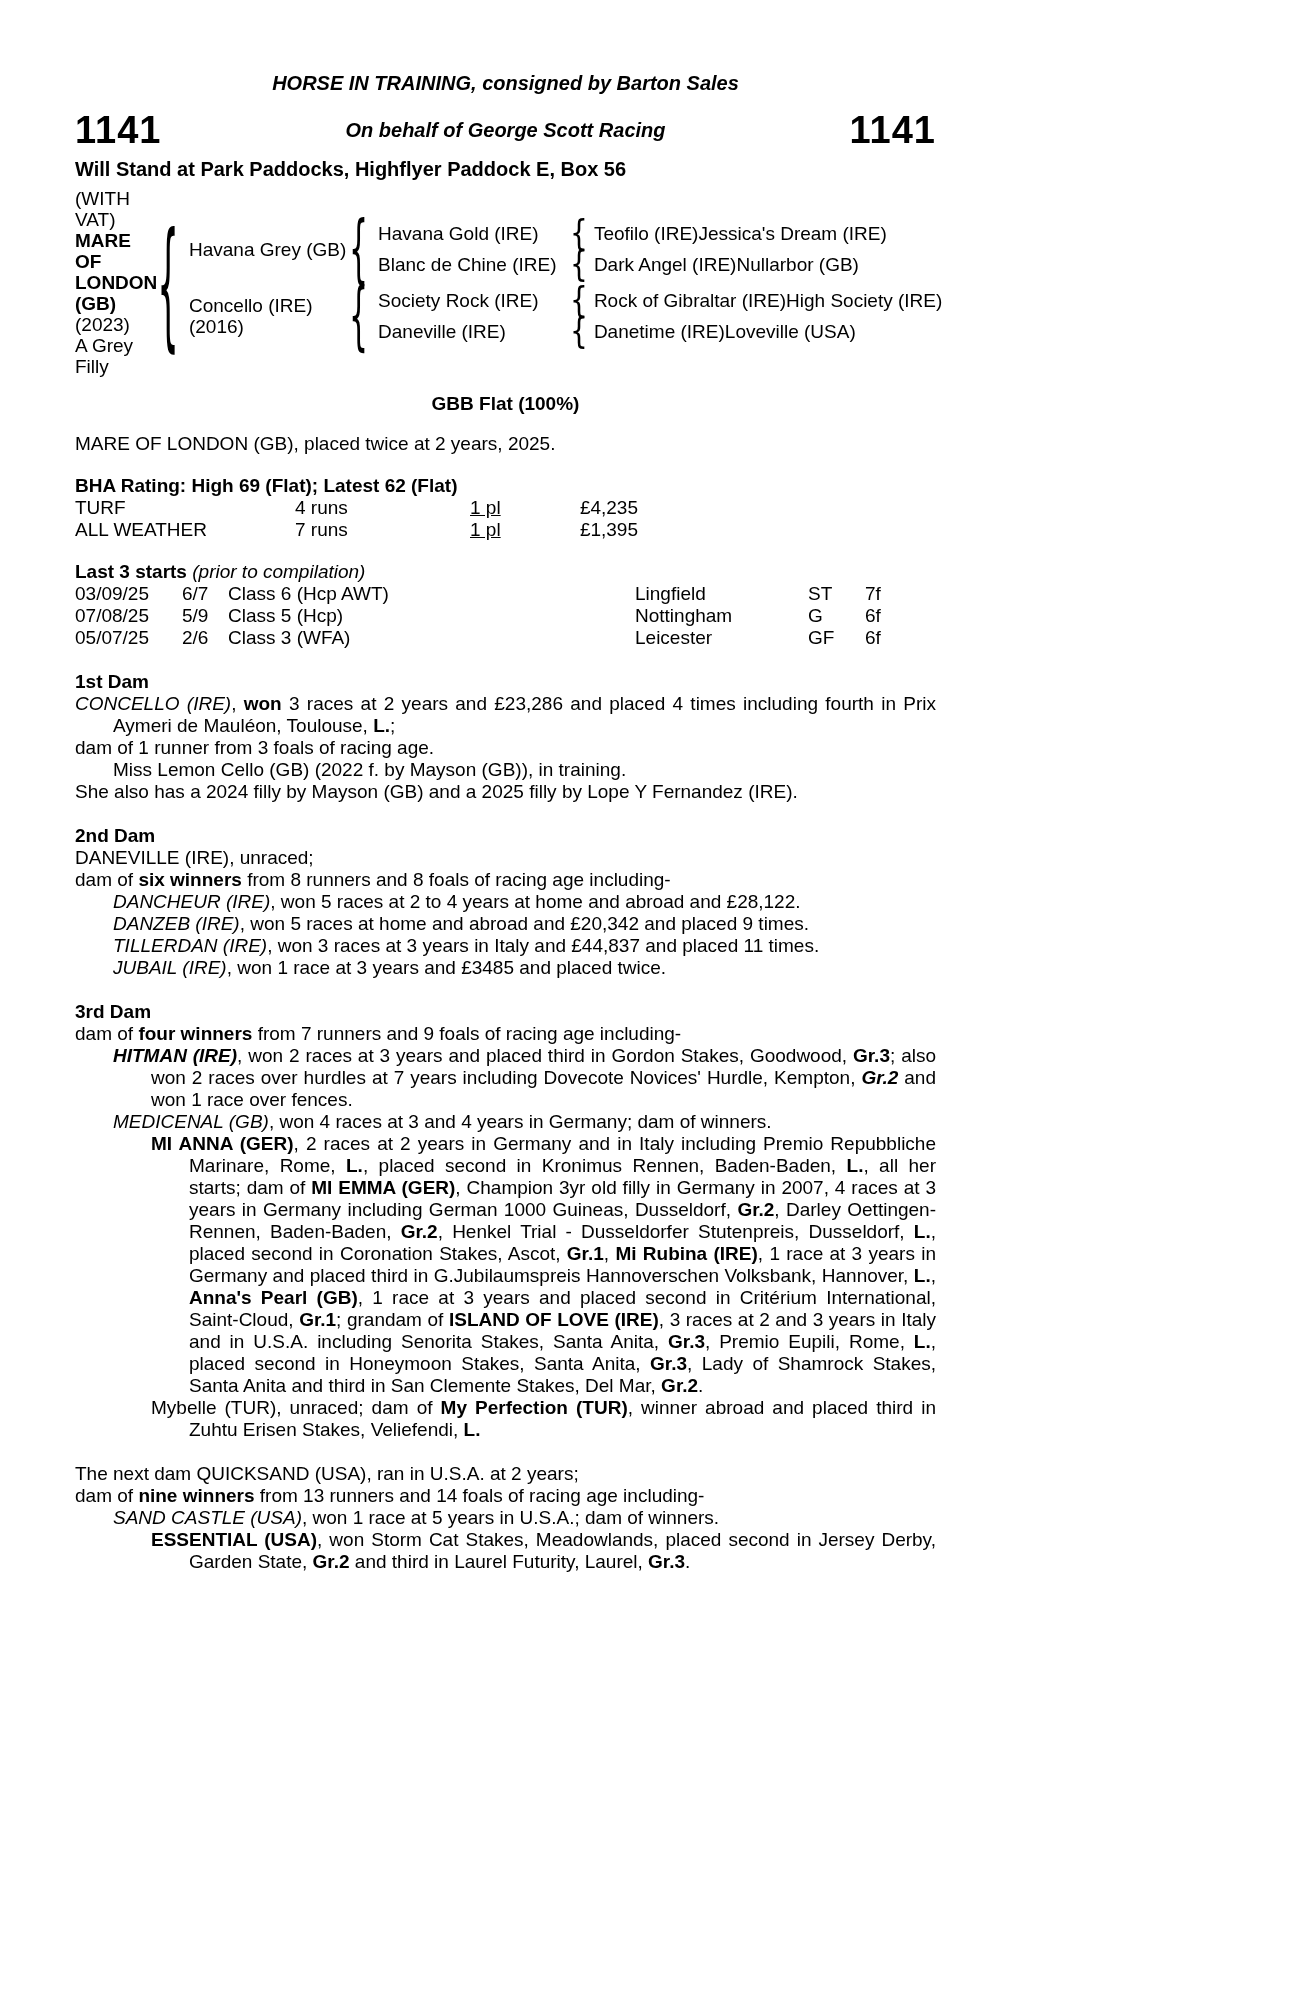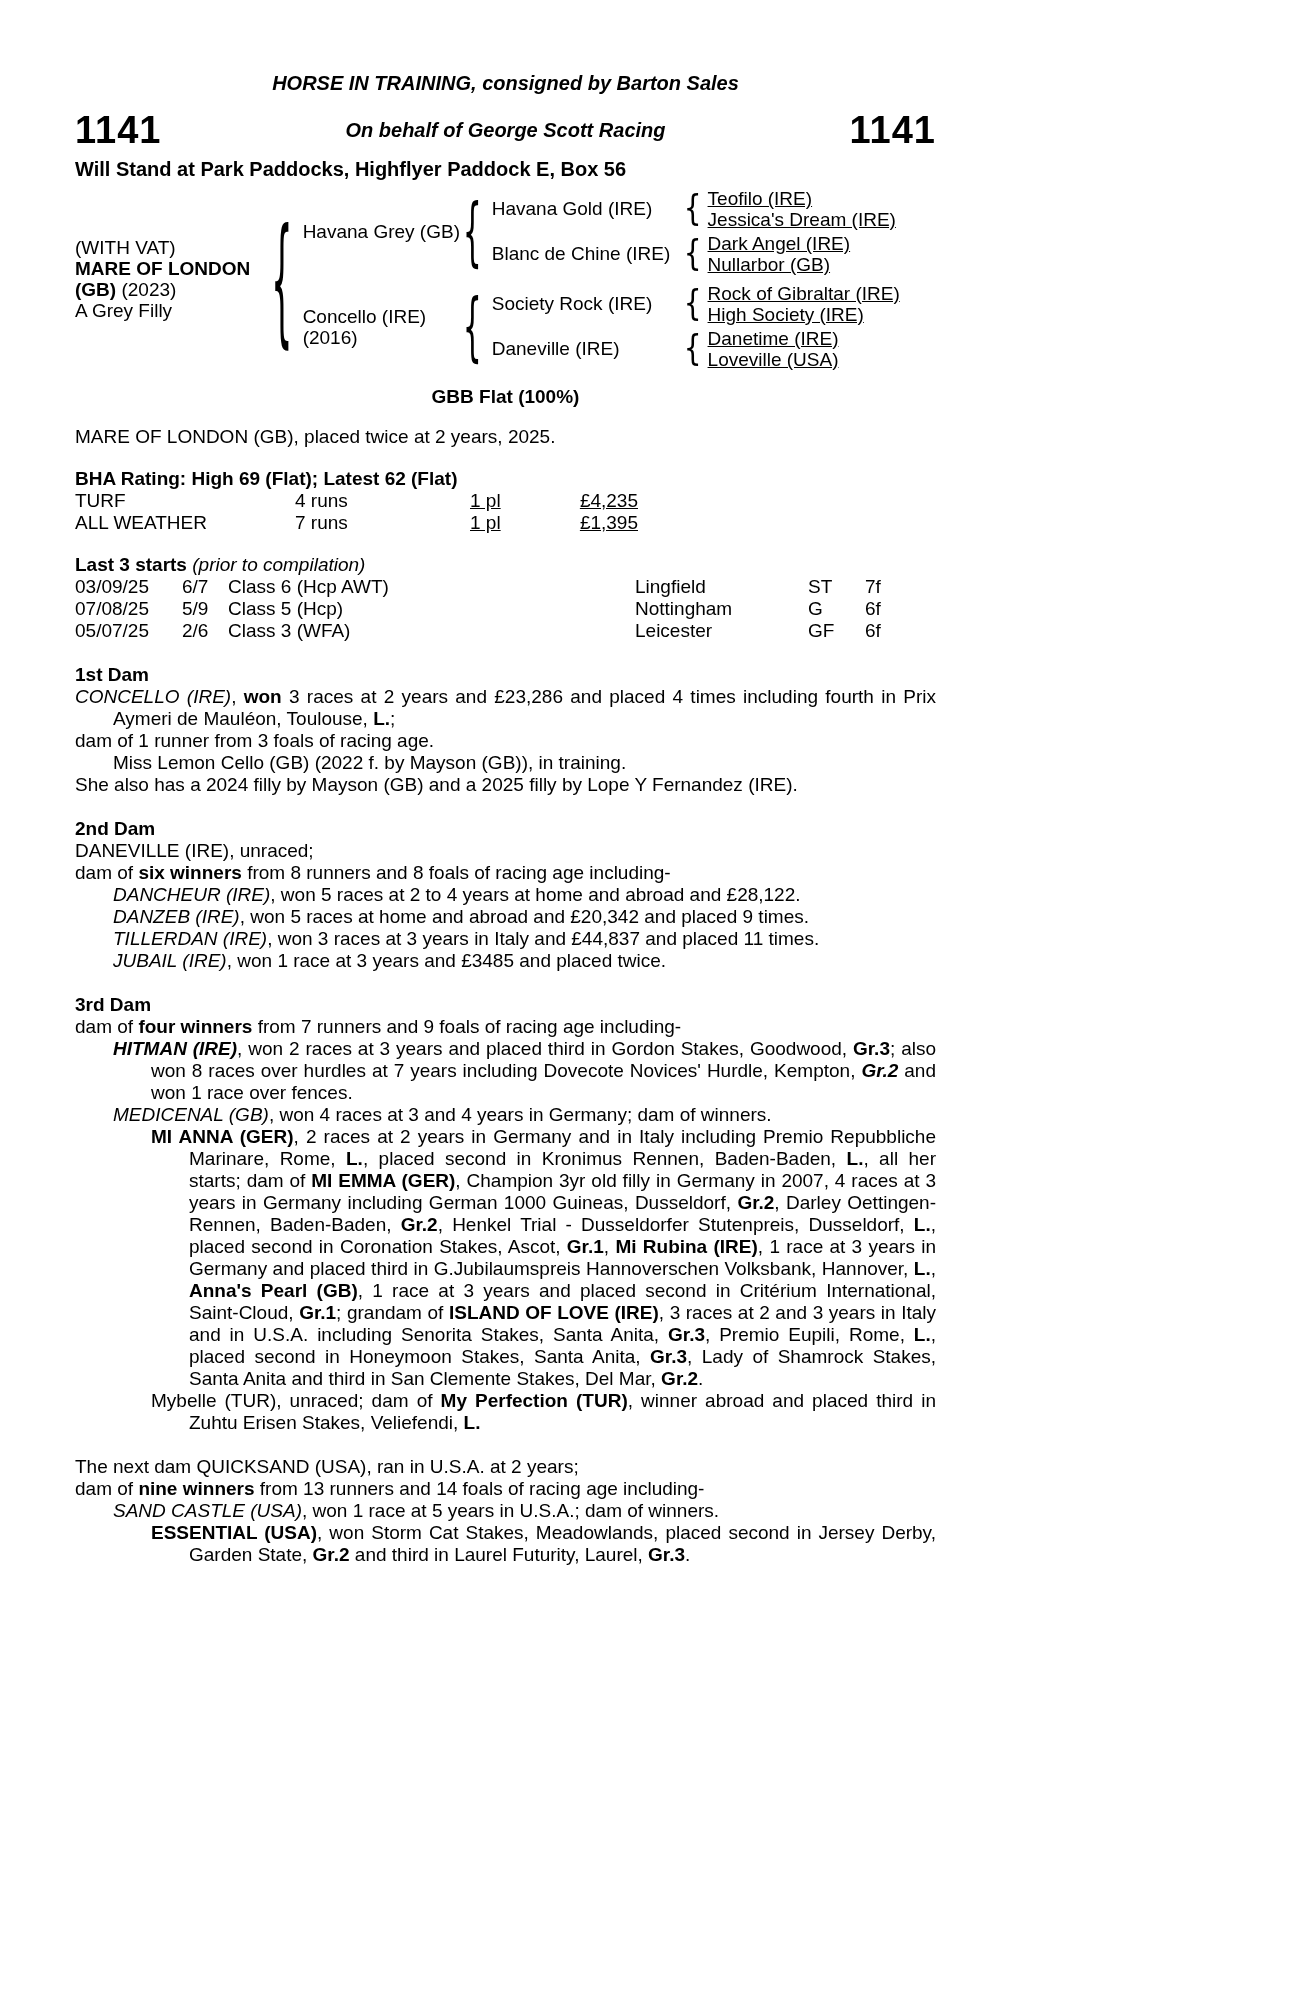--- a/index.html
+++ b/index.html
@@ -25,37 +25,37 @@
   .pedigree { display: flex; align-items: center; margin-top: 8px; }
   .ped-subject { width: 196px; }
   .ped-subject div { line-height: 21px; }
   .b { font-weight: 700; }
   .ped-g1col { display: flex; flex-direction: column; row-gap: 8px; }
   .ped-g1 { display: flex; align-items: center; }
   .ped-g1name { width: 168px; padding-left: 8px; line-height: 21px; }
   .ped-g2col { display: flex; flex-direction: column; row-gap: 3px; }
   .ped-g2 { display: flex; align-items: center; }
   .ped-g2name { width: 198px; padding-left: 6px; }
-  .ped-g3col { display: flex; flex-direction: column; text-decoration: underline; }
+  .ped-g3col { display: flex; flex-direction: row; }
   .ped-g3 { height: 21px; line-height: 21px; white-space: nowrap; }
   .brace { font-family: "DejaVu Sans", sans-serif; font-weight: 400; line-height: 1; }
   .brace-sm { font-size: 28px; transform: scaleY(1.25); margin-right: 6px; }
   .brace-md { font-size: 30px; transform: scaleY(2.5); margin-right: 4px; }
   .brace-lg { font-size: 34px; transform: scaleY(4.1); margin-right: 2px; }
 
   .gbb { text-align: center; font-weight: 700; margin-top: 16px; }
   .summary { margin-top: 18px; }
 
   .rating { margin-top: 20px; }
   .rating-head { font-weight: 700; }
   .rec-row { display: flex; }
   .rec-c1 { width: 220px; }
   .rec-c2 { width: 175px; }
   .rec-c3 { width: 103px; text-decoration: underline; }
-  .rec-c4 { width: 65px; text-align: right; text-decoration: underline; }
+  .rec-c4 { width: 65px; text-align: right; }
 
   .starts { margin-top: 20px; }
   .starts-head-b { font-weight: 700; }
   .starts-head-i { font-style: italic; }
   .st-row { display: flex; }
   .st-date { width: 107px; }
   .st-pos { width: 46px; }
   .st-class { width: 407px; }
   .st-course { width: 173px; }
   .st-going { width: 57px; }
@@ -209,21 +209,21 @@
     <p class="para"><span>dam of </span><span class="seg-b">six winners</span><span> from 8 runners and 8 foals of racing age including-</span></p>
     <p class="para prog1"><span class="seg-i">DANCHEUR (IRE)</span><span>, won 5 races at 2 to 4 years at home and abroad and £28,122.</span></p>
     <p class="para prog1"><span class="seg-i">DANZEB (IRE)</span><span>, won 5 races at home and abroad and £20,342 and placed 9 times.</span></p>
     <p class="para prog1"><span class="seg-i">TILLERDAN (IRE)</span><span>, won 3 races at 3 years in Italy and £44,837 and placed 11 times.</span></p>
     <p class="para prog1"><span class="seg-i">JUBAIL (IRE)</span><span>, won 1 race at 3 years and £3485 and placed twice.</span></p>
   </div>
 
   <div class="section">
     <div class="sec-head">3rd Dam</div>
     <p class="para"><span>dam of </span><span class="seg-b">four winners</span><span> from 7 runners and 9 foals of racing age including-</span></p>
-    <p class="para prog1"><span class="seg-bi">HITMAN (IRE)</span><span>, won 2 races at 3 years and placed third in Gordon Stakes, Goodwood, </span><span class="seg-b">Gr.3</span><span>; also won 8 races over hurdles at 7 years including Dovecote Novices' Hurdle, Kempton, </span><span class="seg-bi">Gr.2</span><span> and won 1 race over fences.</span></p>
+    <p class="para prog1"><span class="seg-bi">HITMAN (IRE)</span><span>, won 2 races at 3 years and placed third in Gordon Stakes, Goodwood, </span><span class="seg-b">Gr.3</span><span>; also won 2 races over hurdles at 7 years including Dovecote Novices' Hurdle, Kempton, </span><span class="seg-bi">Gr.2</span><span> and won 1 race over fences.</span></p>
     <p class="para prog1"><span class="seg-i">MEDICENAL (GB)</span><span>, won 4 races at 3 and 4 years in Germany; dam of winners.</span></p>
     <p class="para prog2"><span class="seg-b">MI ANNA (GER)</span><span>, 2 races at 2 years in Germany and in Italy including Premio Repubbliche Marinare, Rome, </span><span class="seg-b">L.</span><span>, placed second in Kronimus Rennen, Baden-Baden, </span><span class="seg-b">L.</span><span>, all her starts; dam of </span><span class="seg-b">MI EMMA (GER)</span><span>, Champion 3yr old filly in Germany in 2007, 4 races at 3 years in Germany including German 1000 Guineas, Dusseldorf, </span><span class="seg-b">Gr.2</span><span>, Darley Oettingen-Rennen, Baden-Baden, </span><span class="seg-b">Gr.2</span><span>, Henkel Trial - Dusseldorfer Stutenpreis, Dusseldorf, </span><span class="seg-b">L.</span><span>, placed second in Coronation Stakes, Ascot, </span><span class="seg-b">Gr.1</span><span>, </span><span class="seg-b">Mi Rubina (IRE)</span><span>, 1 race at 3 years in Germany and placed third in G.Jubilaumspreis Hannoverschen Volksbank, Hannover, </span><span class="seg-b">L.</span><span>, </span><span class="seg-b">Anna's Pearl (GB)</span><span>, 1 race at 3 years and placed second in Critérium International, Saint-Cloud, </span><span class="seg-b">Gr.1</span><span>; grandam of </span><span class="seg-b">ISLAND OF LOVE (IRE)</span><span>, 3 races at 2 and 3 years in Italy and in U.S.A. including Senorita Stakes, Santa Anita, </span><span class="seg-b">Gr.3</span><span>, Premio Eupili, Rome, </span><span class="seg-b">L.</span><span>, placed second in Honeymoon Stakes, Santa Anita, </span><span class="seg-b">Gr.3</span><span>, Lady of Shamrock Stakes, Santa Anita and third in San Clemente Stakes, Del Mar, </span><span class="seg-b">Gr.2</span><span>.</span></p>
     <p class="para prog2"><span>Mybelle (TUR), unraced; dam of </span><span class="seg-b">My Perfection (TUR)</span><span>, winner abroad and placed third in Zuhtu Erisen Stakes, Veliefendi, </span><span class="seg-b">L.</span></p>
   </div>
 
   <div class="section">
     <p class="para mt">The next dam QUICKSAND (USA), ran in U.S.A. at 2 years;</p>
     <p class="para"><span>dam of </span><span class="seg-b">nine winners</span><span> from 13 runners and 14 foals of racing age including-</span></p>
     <p class="para prog1"><span class="seg-i">SAND CASTLE (USA)</span><span>, won 1 race at 5 years in U.S.A.; dam of winners.</span></p>
     <p class="para prog2"><span class="seg-b">ESSENTIAL (USA)</span><span>, won Storm Cat Stakes, Meadowlands, placed second in Jersey Derby, Garden State, </span><span class="seg-b">Gr.2</span><span> and third in Laurel Futurity, Laurel, </span><span class="seg-b">Gr.3</span><span>.</span></p>

